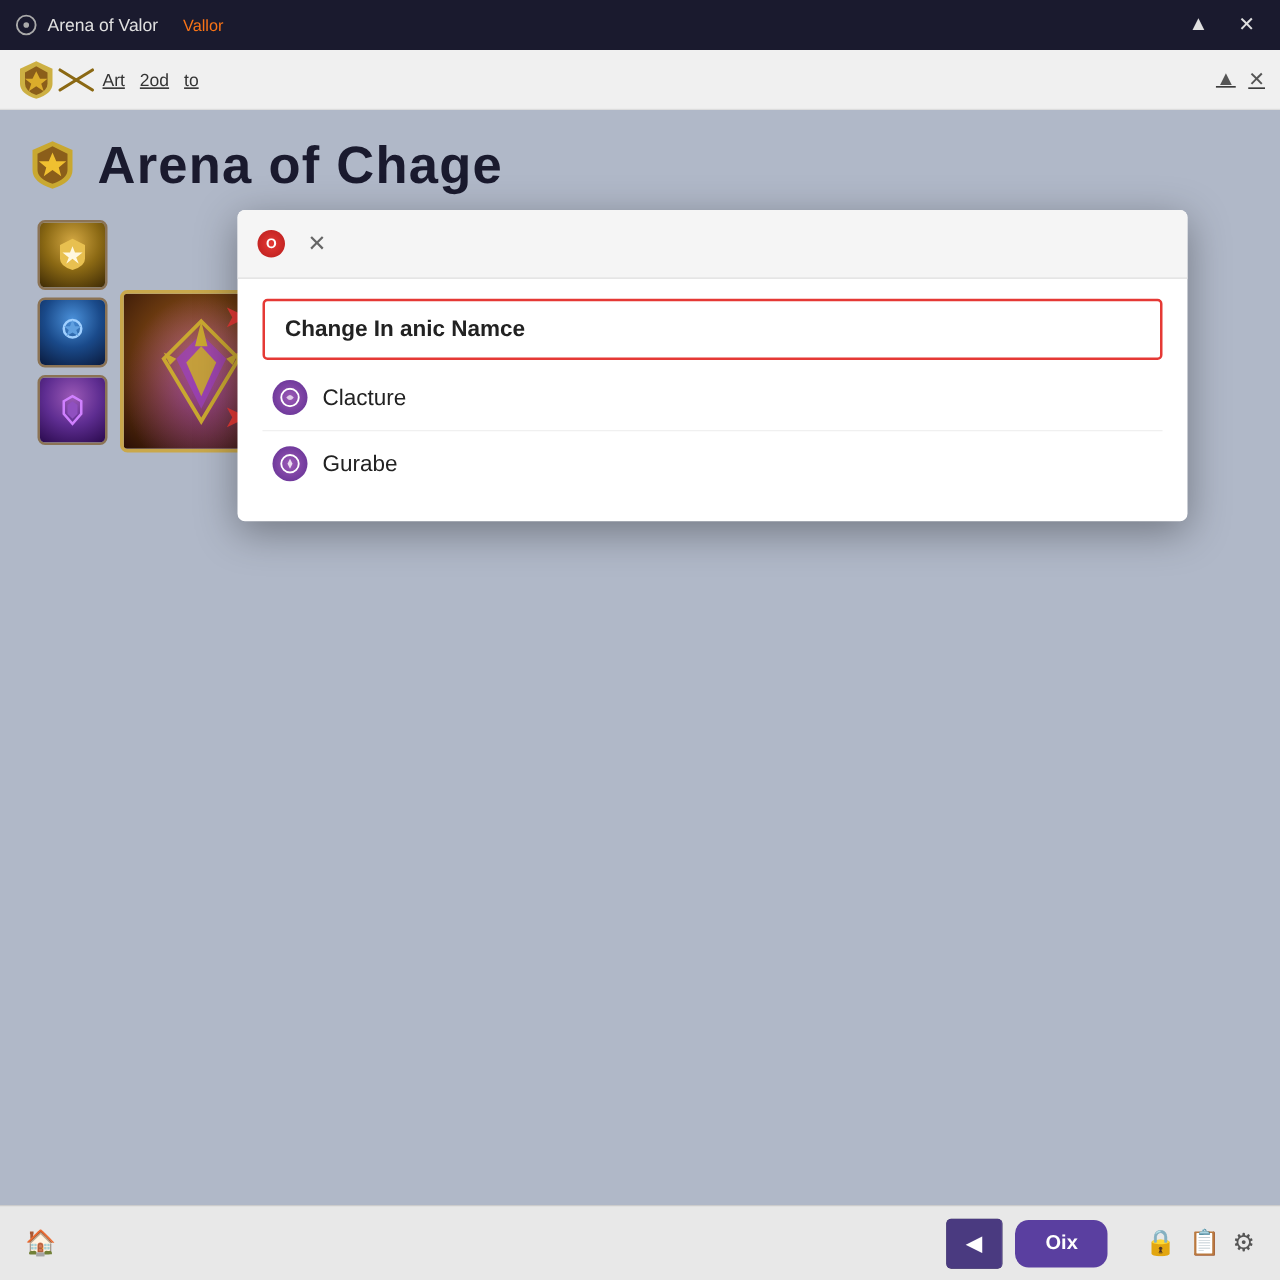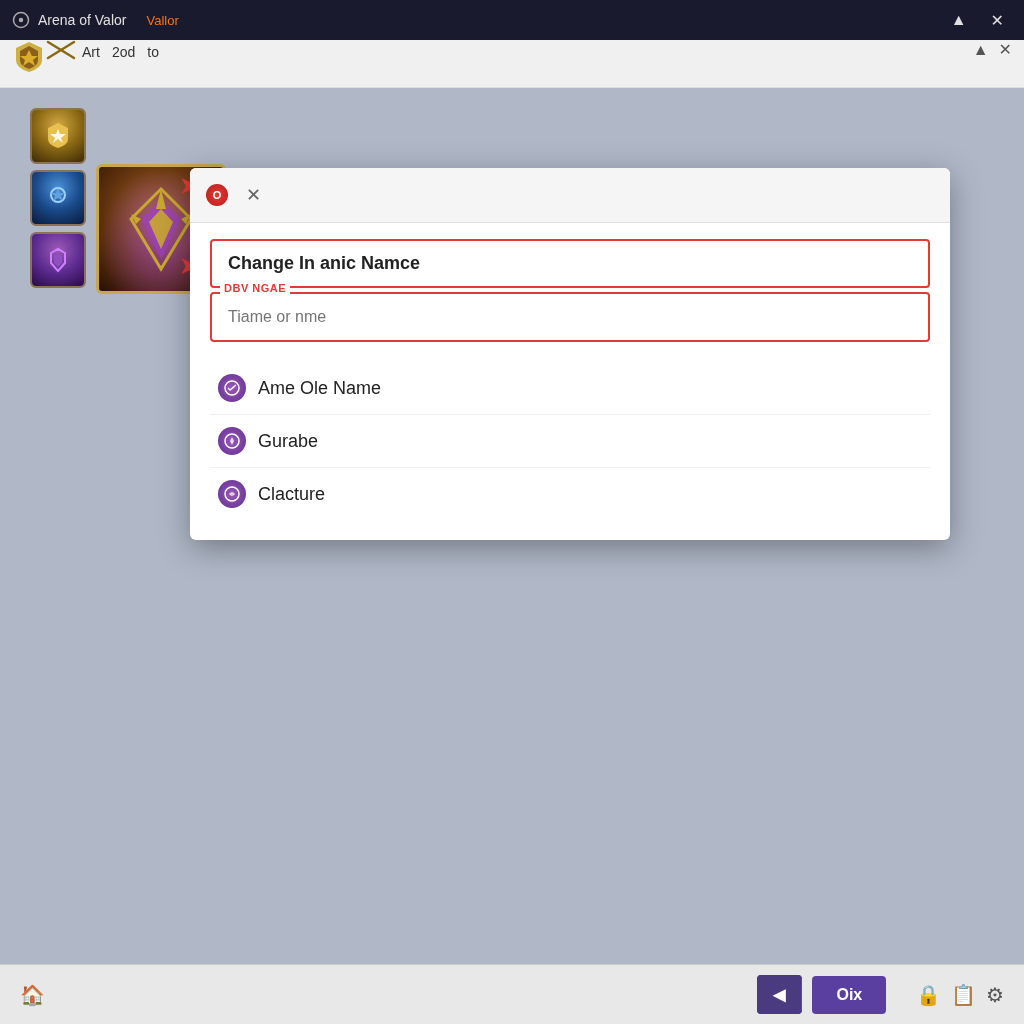--- a/index.html
+++ b/index.html
@@ -40,23 +40,24 @@
       border: none;
       background: transparent;
     }
 
     
     .menu-bar {
       width: 100%;
       height: 48px;
       background: #f0f0f0;
       display: flex;
-      align-items: flex-start;
+      align-items: center;
       padding: 0 12px;
       border-bottom: 1px solid #ddd;
+      text-decoration: underline;
     }
     .menu-item {
       font-size: 14px;
       color: #333;
       cursor: pointer;
       padding: 4px 6px;
     }
     .menu-bar-right {
       margin-left: auto;
       display: flex;
@@ -279,20 +280,21 @@
       padding: 10px 24px;
       border-radius: 4px;
       font-size: 16px;
       font-weight: 600;
       cursor: pointer;
       border: none;
     }
     .taskbar-btn-primary {
       background: #5a3fa0;
       color: white;
+      border-radius: 11px;
     }
 
     
     .champ-glow {
       position: absolute;
       top: 0; left: 0; right: 0; bottom: 0;
       background: radial-gradient(ellipse at 50% 60%, rgba(160,60,220,0.6) 0%, transparent 70%);
     }
     .champ-icon-row {
       display: flex;
@@ -332,20 +334,29 @@
   <span class="menu-item">2od</span>
   <span class="menu-item">to</span>
   <div class="menu-bar-right">
     <span style="font-size:16px;color:#555;cursor:pointer;">▲</span>
     <span style="font-size:16px;color:#555;cursor:pointer;">✕</span>
   </div>
 </div>
 
 <div class="main-content">
 
+  <div class="page-title-area">
+
+    <svg width="44" height="44" viewBox="0 0 44 44">
+      <path d="M22 3 L38 10 L38 26 Q38 36 22 41 Q6 36 6 26 L6 10 Z" fill="#c9a830"></path>
+      <path d="M22 7 L34 13 L34 26 Q34 33 22 37 Q10 33 10 26 L10 13 Z" fill="#8b5e1a"></path>
+      <polygon points="22,12 25,19 33,19 27,24 29,31 22,26 15,31 17,24 11,19 19,19" fill="#f0c030"></polygon>
+    </svg>
+    <h1 class="page-title-text">Arena of Chage</h1>
+  </div>
 
   <div style="display:flex; gap:10px; align-items:flex-start; padding-left:10px; margin-bottom:20px; position:relative;">
 
     <div class="champ-icon-row">
 
       <div class="champ-icon">
         <div class="champ-bg-gold">
           <svg width="30" height="30" viewBox="0 0 30 30">
             <path d="M15 2 L25 7 L25 18 Q25 24 15 27 Q5 24 5 18 L5 7 Z" fill="#e8c050"></path>
             <polygon points="15,8 17,13 23,13 18,17 20,22 15,18 10,22 12,17 7,13 13,13" fill="#fff8e0"></polygon>
@@ -407,53 +418,40 @@
       <div class="modal-header-icon">O</div>
       <button class="modal-close-btn">✕</button>
     </div>
 
     <div class="modal-body">
 
       <div class="change-name-btn-wrapper">
         <button class="change-name-btn">Change In anic Namce</button>
       </div>
 
-      <div class="input-section">
-        <span class="input-label">DBV NGAE</span>
-        <input type="text" class="name-input" placeholder="Tiame or nme" style="">
-      </div>
 
       <ul class="suggestion-list">
         <li class="suggestion-item">
           <div class="suggestion-icon">
             <svg width="16" height="16" viewBox="0 0 16 16">
               <circle cx="8" cy="8" r="7" fill="none" stroke="#fff" stroke-width="1.5"></circle>
-              <path d="M4 8 L6 10 L12 5" stroke="#fff" stroke-width="1.5" fill="none"></path>
+              <path d="M5 8 Q8 4 11 8 Q8 12 5 8" fill="#fff" opacity="0.7"></path>
             </svg>
           </div>
-          <span class="suggestion-text">Ame Ole Name</span>
+          <span class="suggestion-text">Clacture</span>
         </li>
         <li class="suggestion-item">
           <div class="suggestion-icon">
             <svg width="16" height="16" viewBox="0 0 16 16">
               <circle cx="8" cy="8" r="7" fill="none" stroke="#fff" stroke-width="1.5"></circle>
               <path d="M8 4 L10 8 L8 12 L6 8 Z" fill="#fff" opacity="0.8"></path>
             </svg>
           </div>
           <span class="suggestion-text">Gurabe</span>
         </li>
-        <li class="suggestion-item">
-          <div class="suggestion-icon">
-            <svg width="16" height="16" viewBox="0 0 16 16">
-              <circle cx="8" cy="8" r="7" fill="none" stroke="#fff" stroke-width="1.5"></circle>
-              <path d="M5 8 Q8 4 11 8 Q8 12 5 8" fill="#fff" opacity="0.7"></path>
-            </svg>
-          </div>
-          <span class="suggestion-text">Clacture</span>
-        </li>
       </ul>
 
     </div>
   </div>
 
 </div>
 
 <div class="taskbar">
   <div class="taskbar-left">
     <span class="taskbar-icon">🏠</span>

